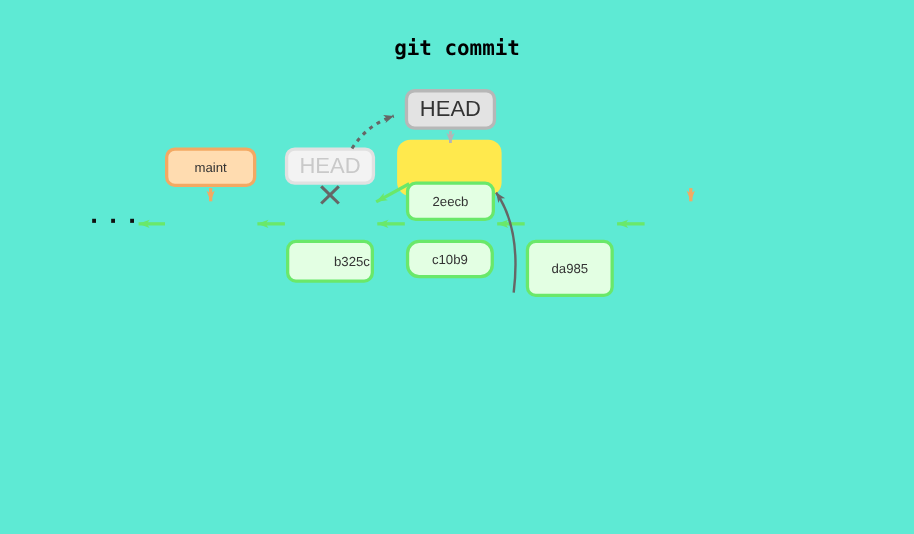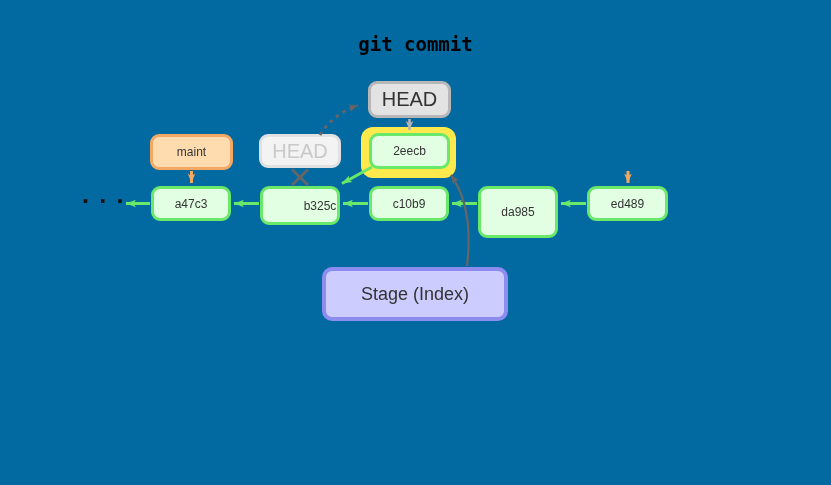--- a/index.html
+++ b/index.html
@@ -1,51 +1,51 @@
 <!DOCTYPE html>
 <html style="--green-border: #6ae86a; --green-fill: #e3ffe3; --orange-border: #f3a963; --orange-fill: #ffdcb0; --gray-border: #b7b7b7; --gray-fill: #e3e3e3; --faded-border: #e1e1e1; --faded-fill: #f3f3f3; --faded-text: #c9c9c9; --purple-border: #8d8df0; --purple-fill: #ccccff; --red-border: #f79090; --red-fill: #ffcfcf; --yellow-highlight: #ffe94d; --arrow-dark: #666666; --arrow-gray: #b5b5b5; --text: #333333;"><head>
 <meta charset="utf-8">
 <style>
   html,body{margin:0;padding:0;background:#fff;}
   #canvas{
     position:relative;
     width:831px;height:485px;
-    background:#0369a1;
+    background:#5eead4;
     overflow:hidden;
     font-family:"Liberation Sans", sans-serif;
   }
   #title{
     position:absolute;left:0;top:33px;width:831px;
     text-align:center;
     font-family:"DejaVu Sans Mono", monospace;
     font-weight:bold;font-size:19px;color:#000;
   }
   .node{
     position:absolute;box-sizing:border-box;
     display:flex;align-items:center;justify-content:center;
     border-radius:9px;border:3px solid;
     font-size:12px;color:var(--text);
     white-space:nowrap;
   }
-  .green{background:var(--green-fill);border-color:var(--green-border);}
+  .green{background:var(--green-fill);border-color:var(--green-border);margin-top:32px;}
   .orange{background:var(--orange-fill);border-color:var(--orange-border);}
   .graybox{background:var(--gray-fill);border-color:var(--gray-border);font-size:20px;}
   .faded{background:var(--faded-fill);border-color:var(--faded-border);color:var(--faded-text);font-size:20px;}
   #highlight{
     position:absolute;left:361px;top:127px;width:95px;height:51px;
     background:var(--yellow-highlight);border-radius:12px;
   }
   #node-head{left:368px;top:81px;width:83px;height:37px;}
   #node-old-head{left:259px;top:134px;width:82px;height:34px;}
   #node-new-commit{left:369px;top:133px;width:81px;height:36px;}
   #node-maint{left:150px;top:134px;width:83px;height:36px;}
   #node-master{left:587px;top:134px;width:83px;height:36px;}
   #commit-a47c3{left:151px;top:186px;width:80px;height:35px;}
   #commit-b325c{left:260px;top:186px;width:80px;height:39px;padding-left:40px;}
-  #commit-c10b9{left:369px;top:186px;width:80px;height:35px;}
+  #commit-c10b9{left:369px;top:186px;width:80px;height:35px;border-radius:12px;}
   #commit-da985{left:478px;top:186px;width:80px;height:52px;}
   #commit-ed489{left:587px;top:186px;width:81px;height:35px;}
   #ellipsis{
     position:absolute;left:82px;top:189px;width:44px;height:24px;
     text-align:center;font-size:25px;font-weight:bold;color:#111;line-height:24px;
     letter-spacing:1px;
   }
   .bigbox{
     position:absolute;box-sizing:border-box;
     display:flex;align-items:center;justify-content:center;
@@ -66,27 +66,24 @@
   <div id="title">git commit</div>
 
   <div id="highlight"></div>
 
   <div class="node graybox" id="node-head">HEAD</div>
   <div class="node faded" id="node-old-head">HEAD</div>
   <div class="node green" id="node-new-commit">2eecb</div>
   <div class="node orange" id="node-maint">maint</div>
 
   <div id="ellipsis">· · ·</div>
-  <div class="node green" id="commit-a47c3">a47c3</div>
   <div class="node green" id="commit-b325c">b325c</div>
   <div class="node green" id="commit-c10b9">c10b9</div>
   <div class="node green" id="commit-da985">da985</div>
-  <div class="node green" id="commit-ed489">ed489</div>
 
-  <div class="bigbox" id="box-stage">Stage (Index)</div>
 
   <svg id="arrows" width="831" height="485" viewBox="0 0 831 485">
     <defs>
       <marker id="m-green" markerUnits="userSpaceOnUse" markerWidth="12" markerHeight="9" refX="10.5" refY="4.25" orient="auto">
         <path d="M0.5,0.5 L10.5,4.25 L0.5,8 L3,4.25 Z" style="fill:var(--green-border)"></path>
       </marker>
       <marker id="m-orange" markerUnits="userSpaceOnUse" markerWidth="12" markerHeight="9" refX="10" refY="4.25" orient="auto">
         <path d="M0.5,0.5 L10,4.25 L0.5,8 L3,4.25 Z" style="fill:var(--orange-border)"></path>
       </marker>
       <marker id="m-gray" markerUnits="userSpaceOnUse" markerWidth="11" markerHeight="9" refX="9.5" refY="4.25" orient="auto">

